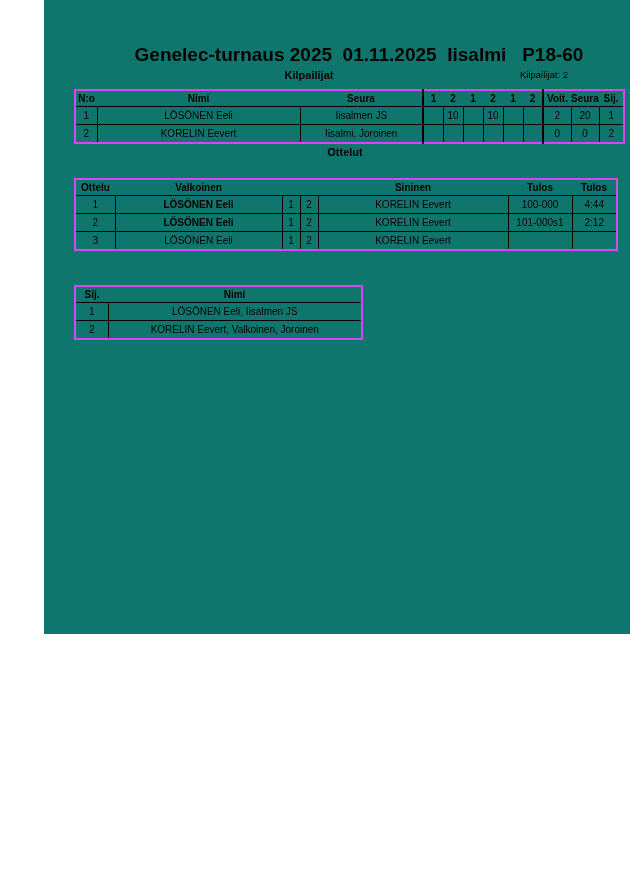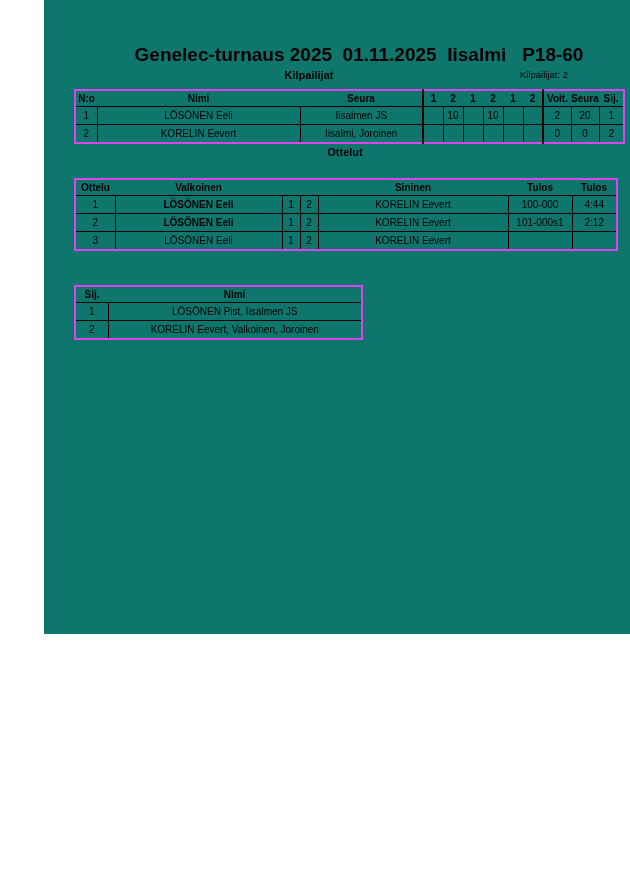--- a/index.html
+++ b/index.html
@@ -203,21 +203,21 @@
     </colgroup>
     <thead>
       <tr>
         <th class="thinR">Sij.</th>
         <th>Nimi</th>
       </tr>
     </thead>
     <tbody>
       <tr>
         <td>1</td>
-        <td class="tl">LÖSÖNEN Pist, Iisalmen JS</td>
+        <td class="tl">LÖSÖNEN Eeli, Iisalmen JS</td>
       </tr>
       <tr>
         <td>2</td>
         <td class="tl">KORELIN Eevert, Valkoinen, Joroinen</td>
       </tr>
     </tbody>
   </table>
 
 </div>
 

